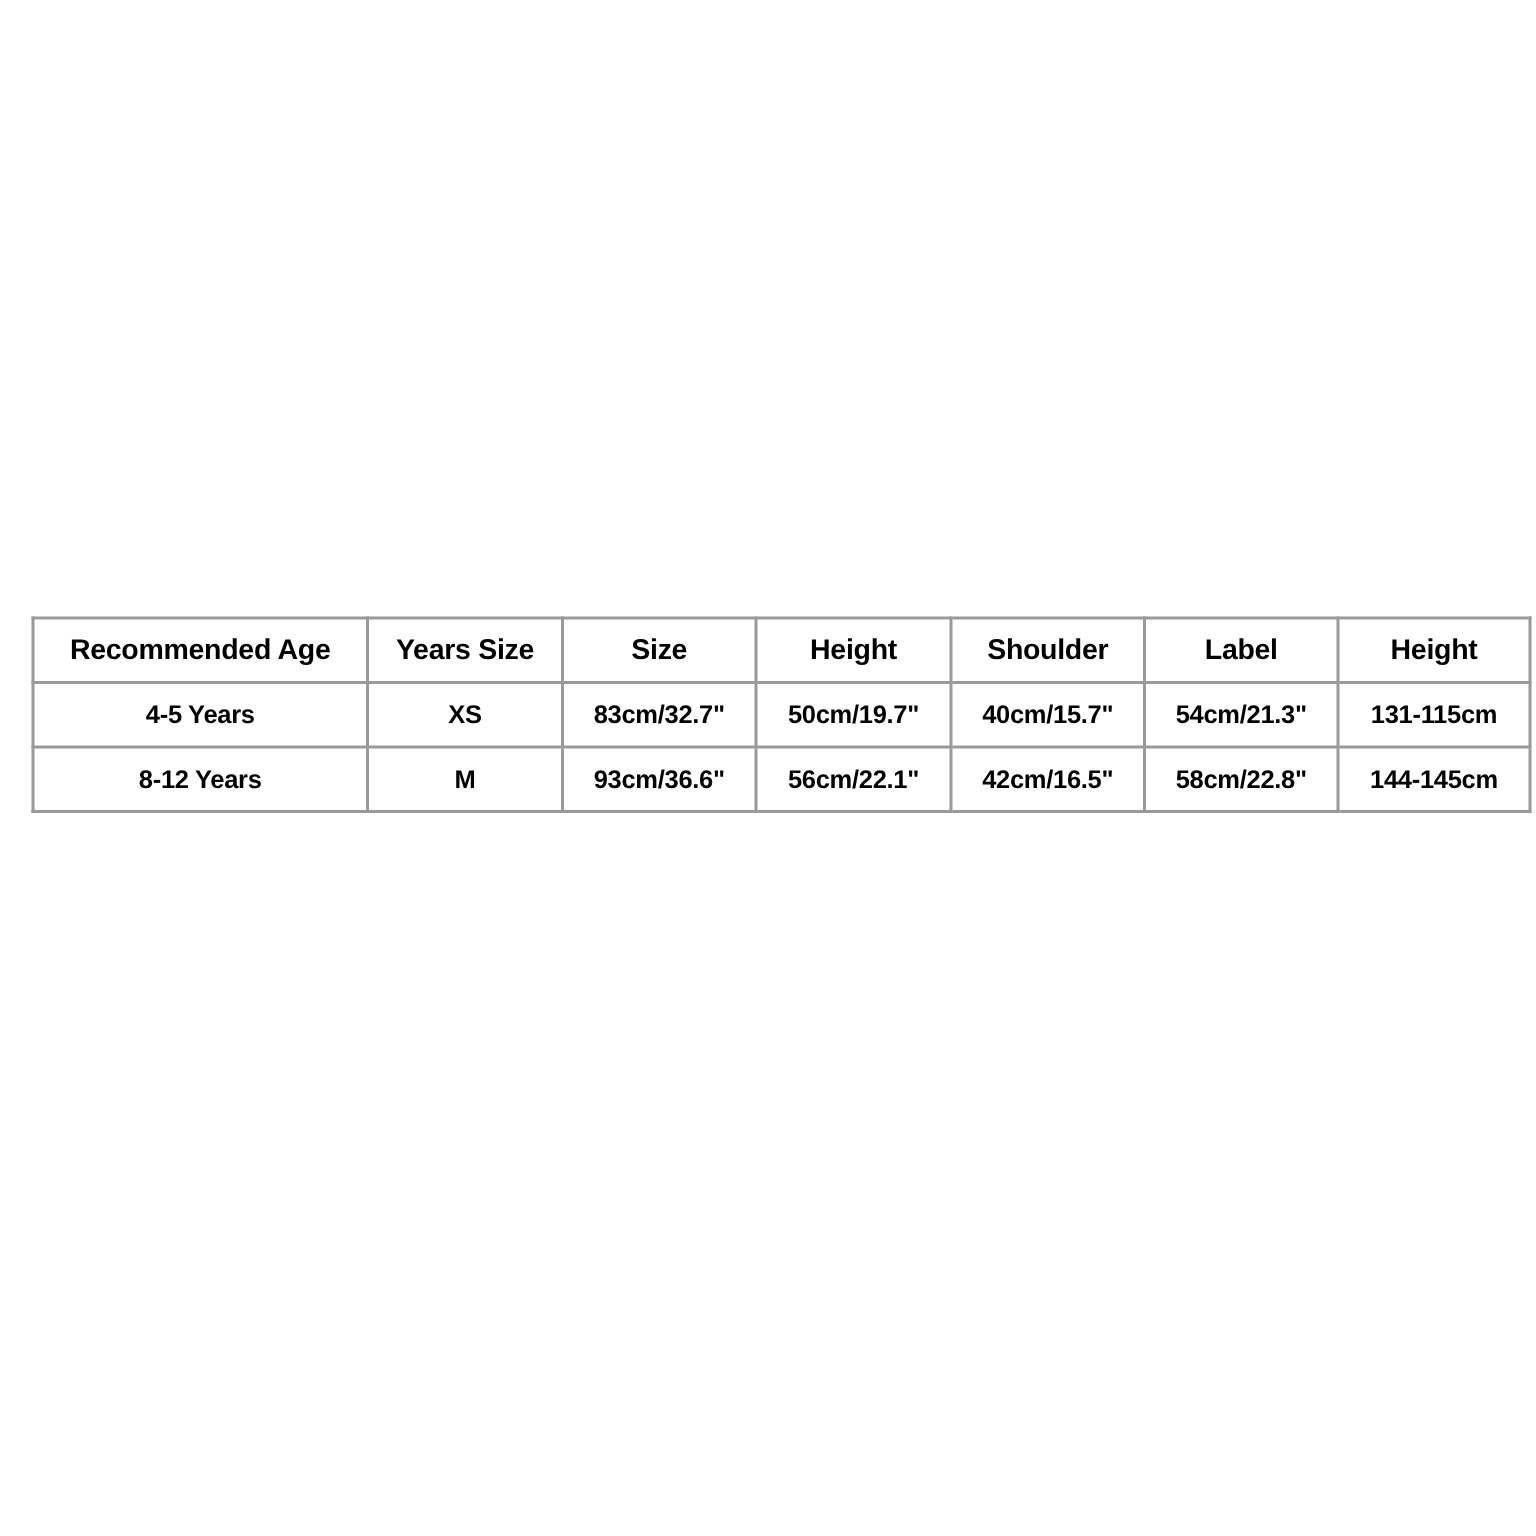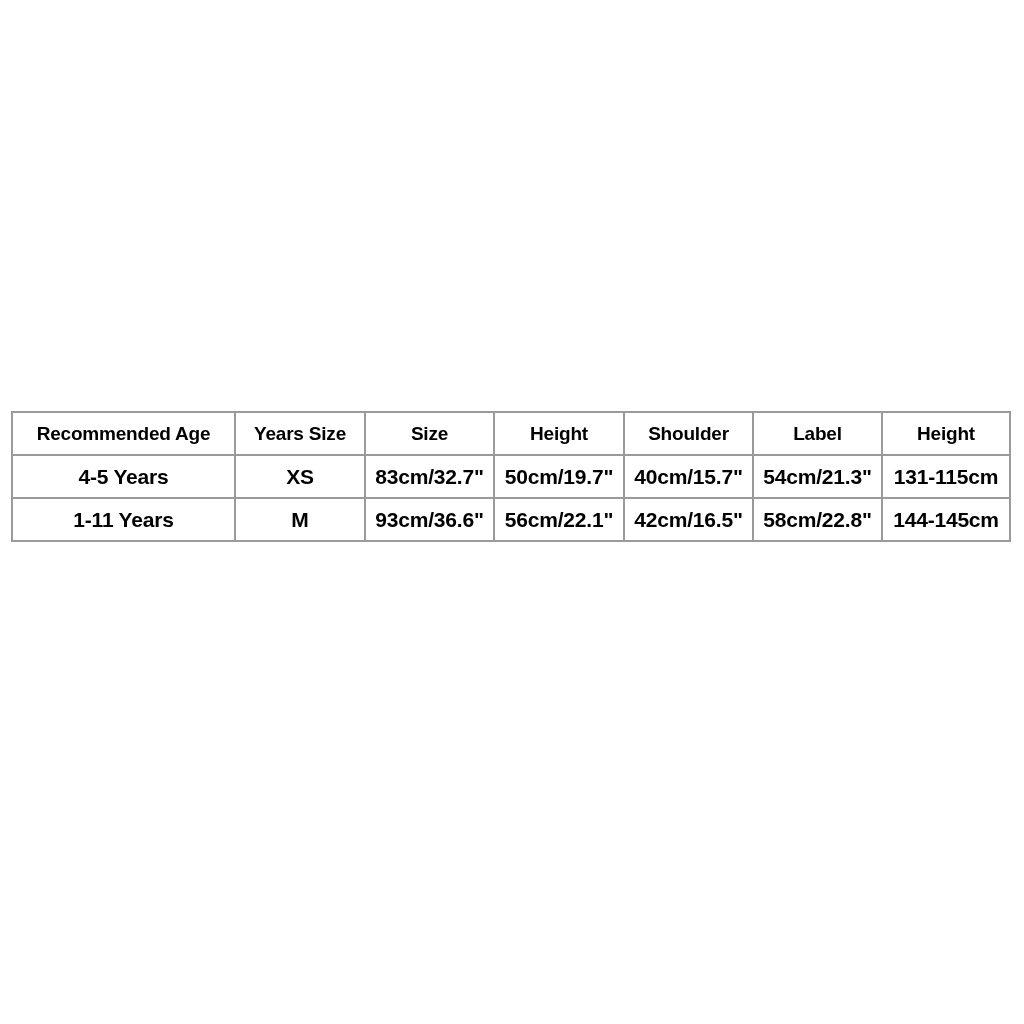--- a/index.html
+++ b/index.html
@@ -20,41 +20,41 @@
     position: absolute;
     left: 0;
     top: 0;
     width: 1024px;
     height: 1024px;
     background: #ffffff;
   }
 
   .size-table-wrap {
     position: absolute;
-    left: 11px;
+    left: 21px;
     top: 411px;
     width: 875px;
   }
 
   table.size-table {
     border-collapse: collapse;
     table-layout: fixed;
     width: 998px;
     background: #ffffff;
   }
 
   table.size-table td,
   table.size-table th {
     border: 2px solid #9a9a9a;
     height: 41px;
     padding: 0 2px;
     text-align: center;
     vertical-align: middle;
     font-weight: bold;
-    font-size: 21px;
+    font-size: 17px;
     line-height: 20px;
     letter-spacing: -0.2px;
     color: #000000;
     background: #ffffff;
     white-space: nowrap;
     overflow: hidden;
   }
 
   table.size-table thead th {
     font-size: 19px;
@@ -100,21 +100,21 @@
         <tr>
           <td>4-5 Years</td>
           <td>XS</td>
           <td>83cm/32.7"</td>
           <td>50cm/19.7"</td>
           <td>40cm/15.7"</td>
           <td>54cm/21.3"</td>
           <td>131-115cm</td>
         </tr>
         <tr>
-          <td>1-11 Years</td>
+          <td>8-12 Years</td>
           <td>M</td>
           <td>93cm/36.6"</td>
           <td>56cm/22.1"</td>
           <td>42cm/16.5"</td>
           <td>58cm/22.8"</td>
           <td>144-145cm</td>
         </tr>
       </tbody>
     </table>
   </div>

